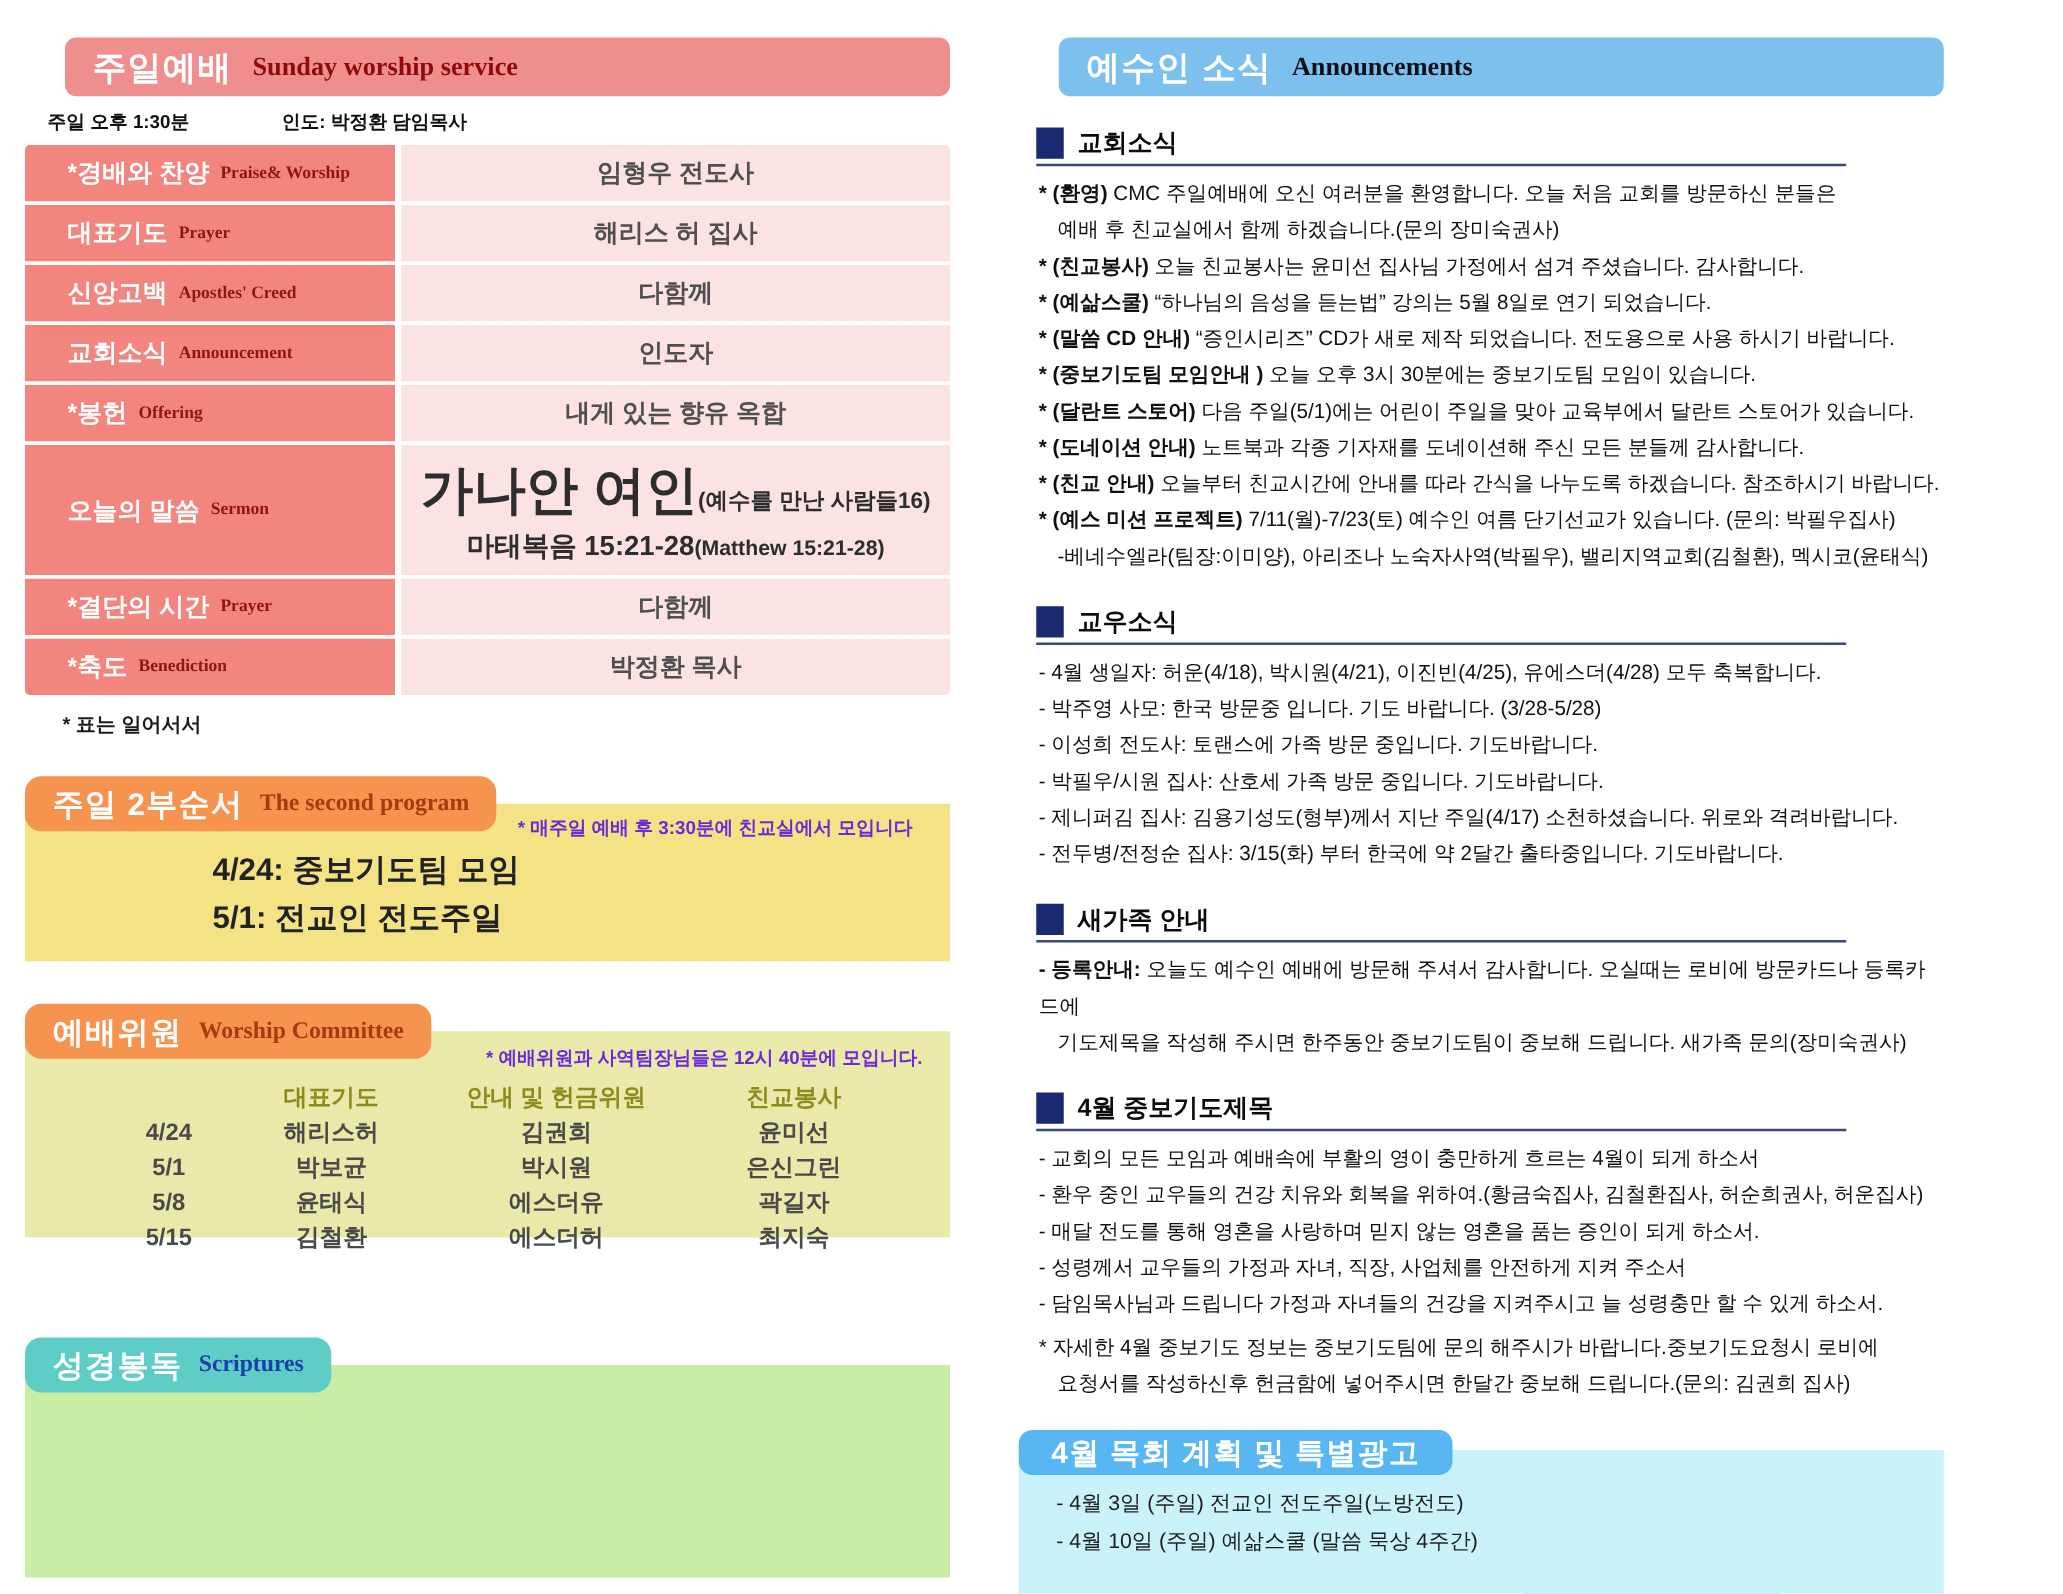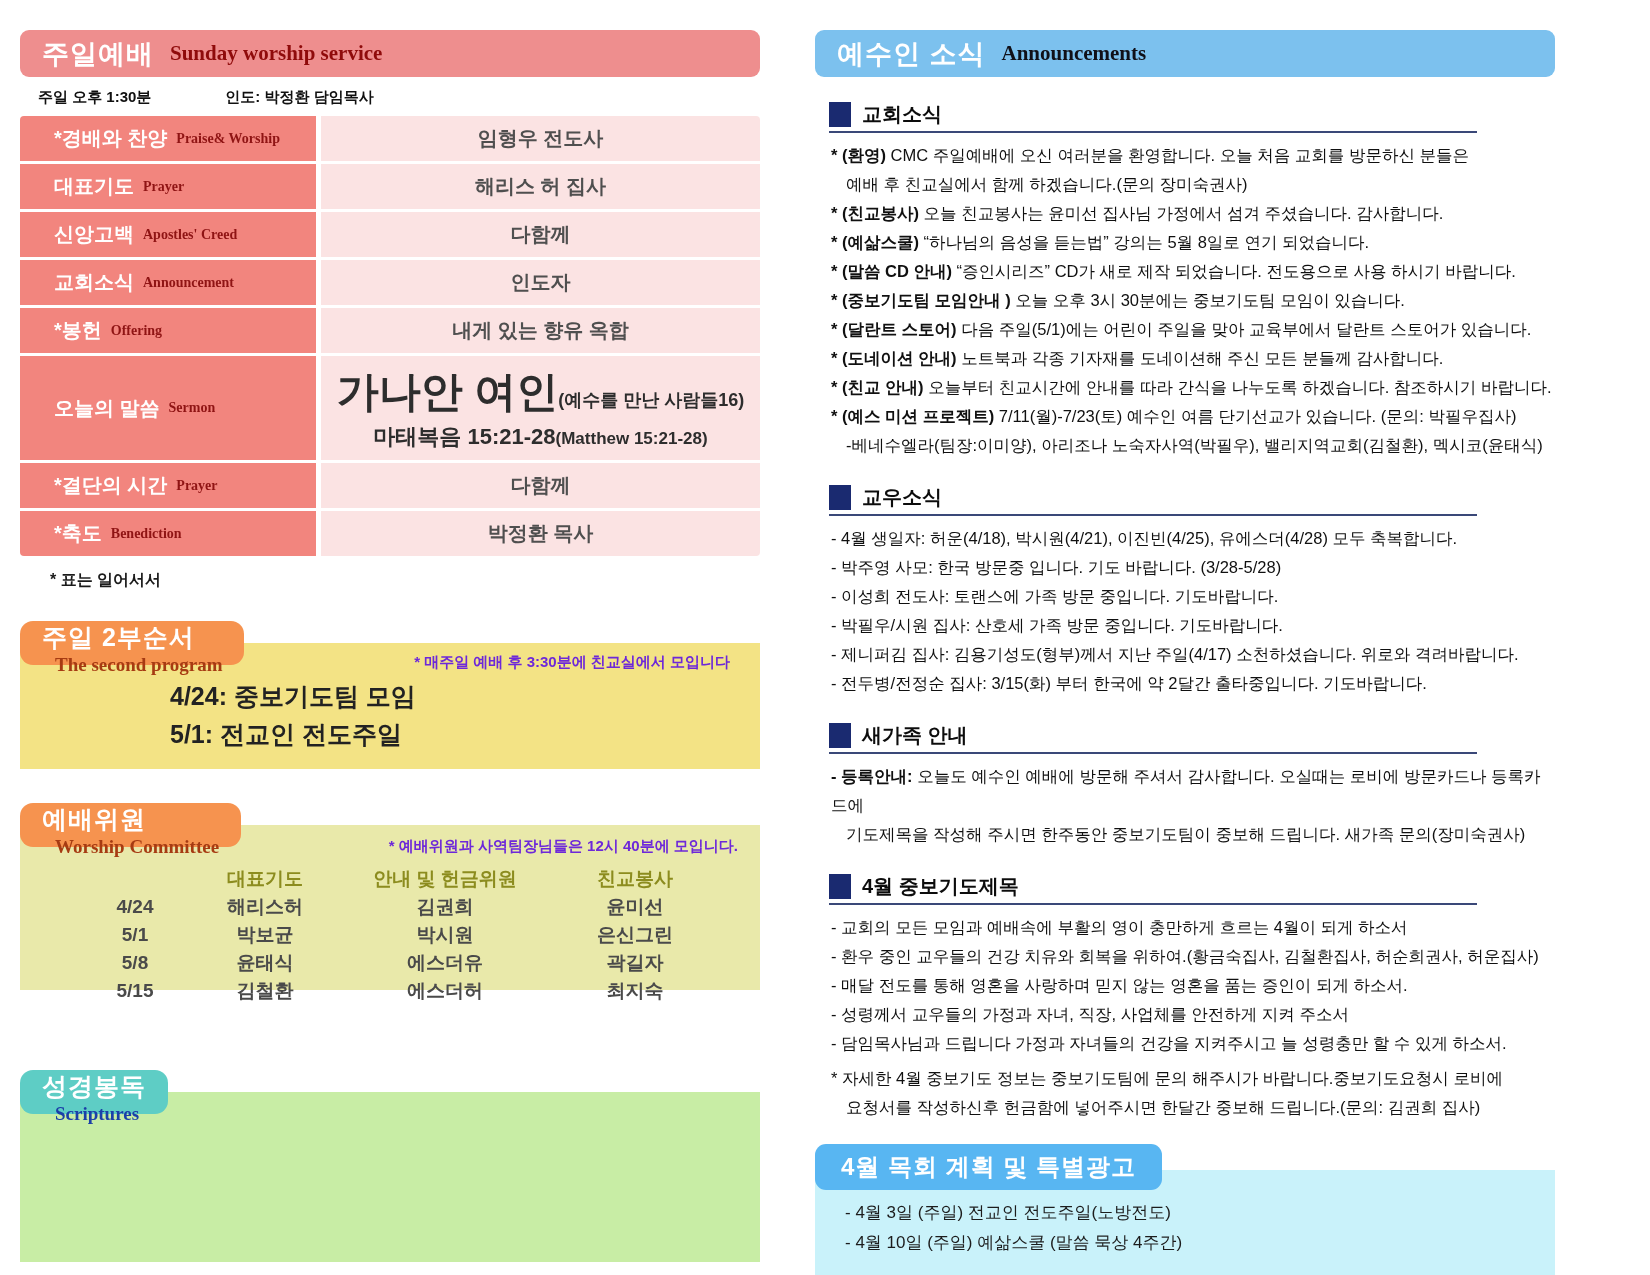--- a/index.html
+++ b/index.html
@@ -3,21 +3,21 @@
 <meta charset="utf-8">
 <style>
   html,body{margin:0;padding:0;background:#fff;}
   #page{position:relative;width:1650px;height:1275px;background:#ffffff;
         font-family:"Liberation Sans",sans-serif;color:#111;overflow:hidden;}
   .col{position:absolute;top:30px;width:740px;}
   #col-left{left:20px;}
   #col-right{left:815px;}
 
   
-  .banner{height:47px;border-radius:9px;display:flex;align-items:center;padding-left:22px;box-sizing:border-box;}
+  .banner{height:47px;border-radius:9px;display:flex;align-items:center;padding-left:22px;box-sizing:border-box;margin-left:32px;}
   .banner-pink{background:#ee8e8e;}
   .banner-blue{background:#7cc1ee;}
   .banner .ko{font-size:27px;font-weight:bold;color:#fff;letter-spacing:1px;}
   .banner .en{font-size:21px;font-weight:bold;font-family:"Liberation Serif",serif;margin-left:16px;}
   .banner-pink .en{color:#8f0b0b;}
   .banner-blue .en{color:#101018;}
 
   
   .meta{display:flex;gap:74px;margin:11px 0 9px 18px;font-size:15px;font-weight:bold;color:#101010;}
 
@@ -36,22 +36,22 @@
   .sermon-l1{display:flex;align-items:baseline;}
   .sermon-title{font-size:42px;font-weight:bold;}
   .sermon-note{font-size:18px;font-weight:bold;}
   .sermon-l2{display:flex;align-items:baseline;margin-top:2px;}
   .sermon-ref{font-size:22px;font-weight:bold;}
   .sermon-ref-en{font-size:17px;font-weight:bold;}
   .footnote{margin:14px 0 0 30px;font-size:16px;font-weight:bold;color:#1a1a1a;}
 
   
   .sec{position:relative;}
-  .tag{position:relative;z-index:2;display:inline-flex;align-items:flex-start;height:44px;
-       border-radius:13px;padding:0 22px;box-sizing:border-box;flex-direction:column;}
+  .tag{position:relative;z-index:2;display:inline-flex;align-items:center;height:44px;
+       border-radius:13px;padding:0 22px;box-sizing:border-box;}
   .tag-orange{background:#f6934f;}
   .tag-teal{background:#5ecdc5;}
   .tag .ko{font-size:25px;font-weight:bold;color:#fff;letter-spacing:1px;}
   .tag .en{font-size:19px;font-weight:bold;font-family:"Liberation Serif",serif;margin-left:13px;}
   .tag-orange .en{color:#a63b12;}
   .tag-teal .en{color:#1b3fa8;}
   .box{position:relative;z-index:1;margin-top:-22px;box-sizing:border-box;}
   .box-yellow{background:#f3e385;height:126px;}
   .box-olive{background:#e9e9aa;height:165px;}
   .box-green{background:#c8eda5;height:170px;}
@@ -73,21 +73,21 @@
   .sect-title{display:flex;align-items:center;margin-left:14px;width:648px;
               border-bottom:2px solid #3a4878;padding-bottom:3px;}
   .sq{width:22px;height:25px;background:#1a2a70;margin-right:11px;}
   .sect-title .t{font-size:20px;font-weight:bold;color:#0c0c0c;}
   .lines{margin:8px 0 0 16px;font-size:16.5px;color:#101010;line-height:29px;}
   .line b{font-weight:bold;}
   .cont{padding-left:15px;}
   .gap-top{margin-top:6px;}
 
   #plan-box{position:relative;margin-top:22px;}
-  .tag-blue{background:#58b6f2;border-radius:11px;height:46px;display:inline-flex;align-items:center;
+  .tag-blue{background:#58b6f2;border-radius:11px;height:36px;display:inline-flex;align-items:center;
             padding:0 26px;position:relative;z-index:2;}
   .tag-blue .ko{font-size:24px;font-weight:bold;color:#fff;letter-spacing:1px;}
   .box-ltblue{background:#c9f2fa;height:162px;margin-top:-20px;position:relative;z-index:1;box-sizing:border-box;}
   .plan-items{padding-top:28px;margin-left:30px;font-size:17px;color:#1c1c1c;line-height:29.5px;}
 </style>
 </head>
 <body>
 
 <div id="page">
 

